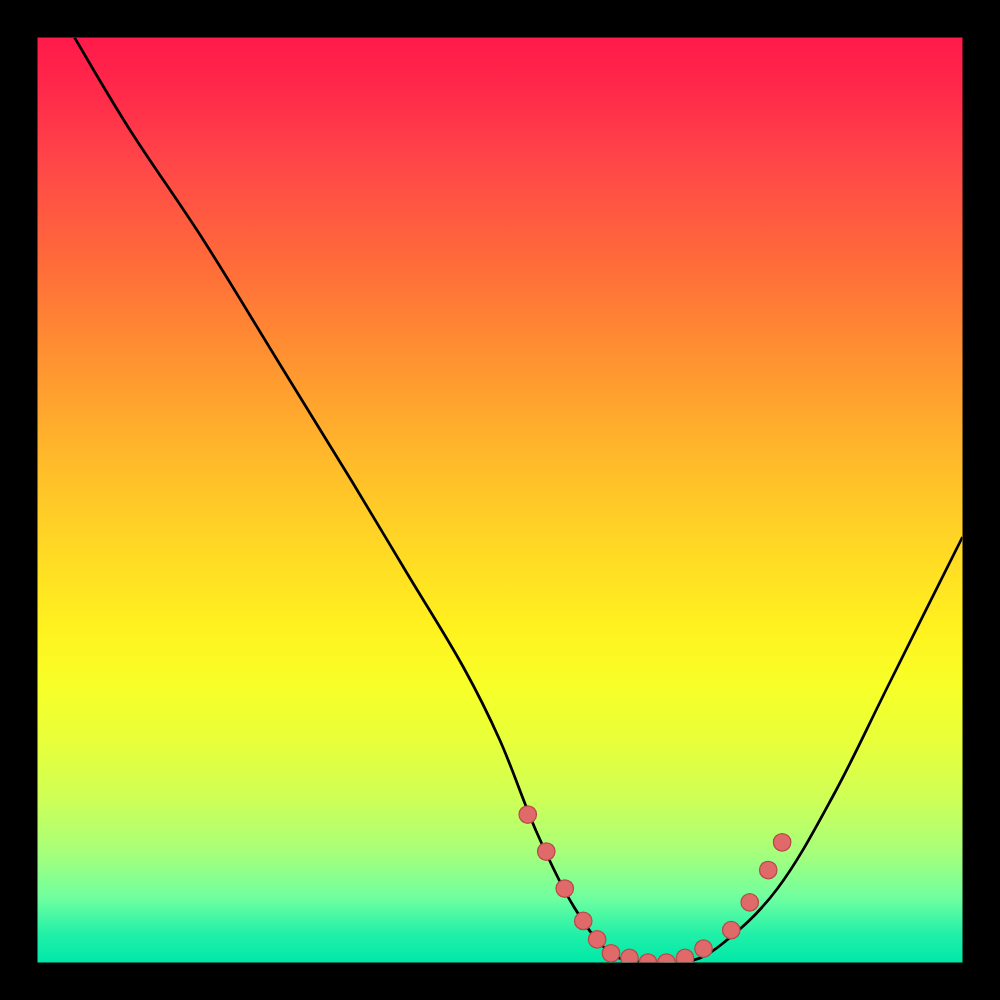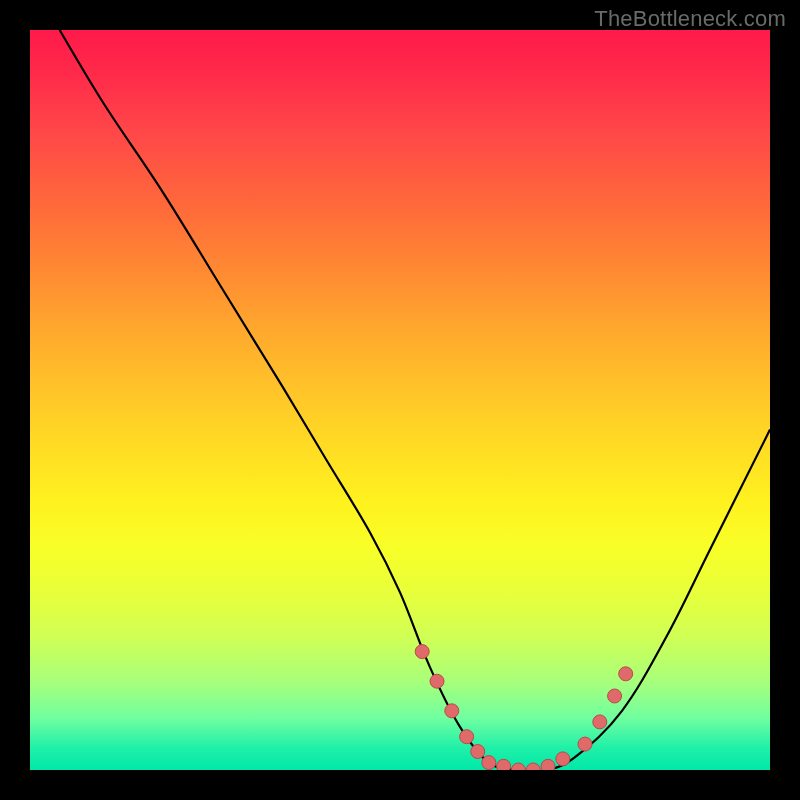--- a/index.html
+++ b/index.html
@@ -68,21 +68,20 @@
     font-weight: 500;
     letter-spacing: 0.2px;
     user-select: none;
   }
 </style>
 </head>
 <body>
 
 <div class="stage">
 
-  <div class="watermark">TheBottleneck.com</div>
 
   <div class="plot-area">
     <svg class="plot-svg" viewBox="0 0 740 740" preserveAspectRatio="none">
       <path id="curve-path" class="curve" d="M 29.6 0.0 C 37.6 13.3, 55.4 44.7, 74.0 74.0 C 92.6 103.3, 111.9 129.5, 133.2 162.8 C 154.5 196.1, 171.1 224.4, 192.4 259.0 C 213.7 293.6, 233.0 324.6, 251.6 355.2 C 270.2 385.8, 280.0 402.6, 296.0 429.2 C 312.0 455.8, 327.1 479.2, 340.4 503.2 C 353.7 527.2, 359.3 538.4, 370.0 562.4 C 380.7 586.4, 388.9 612.4, 399.6 636.4 C 410.3 660.4, 418.5 678.3, 429.2 695.6 C 439.9 712.9, 448.1 724.6, 458.8 732.6 C 469.5 740.6, 477.7 738.7, 488.4 740.0 C 499.1 741.3, 507.3 742.7, 518.0 740.0 C 528.7 737.3, 534.3 735.9, 547.6 725.2 C 560.9 714.5, 576.0 702.1, 592.0 680.8 C 608.0 659.5, 620.4 636.1, 636.4 606.8 C 652.4 577.5, 662.2 555.3, 680.8 518.0 C 699.4 480.7, 729.3 420.9, 740.0 399.6"></path>
       <g id="marker-group">
           <circle cx="392.2" cy="621.6" r="7" class="marker"></circle>
           <circle cx="407.0" cy="651.2" r="7" class="marker"></circle>
           <circle cx="421.8" cy="680.8" r="7" class="marker"></circle>
           <circle cx="436.6" cy="706.7" r="7" class="marker"></circle>
           <circle cx="447.7" cy="721.5" r="7" class="marker"></circle>

